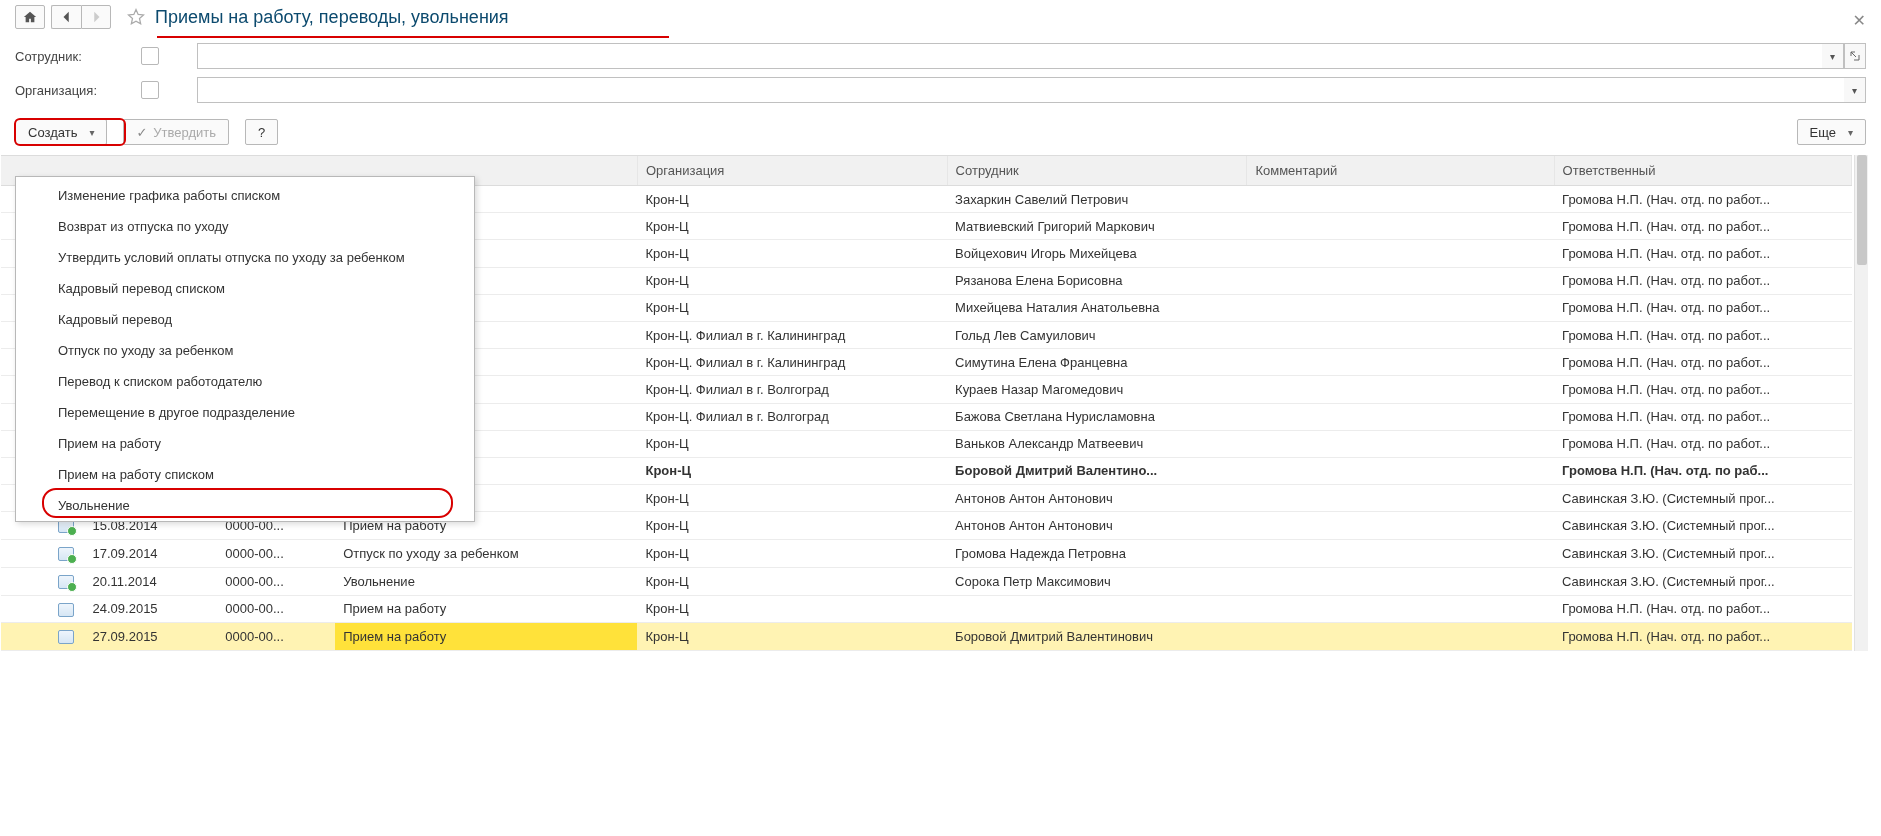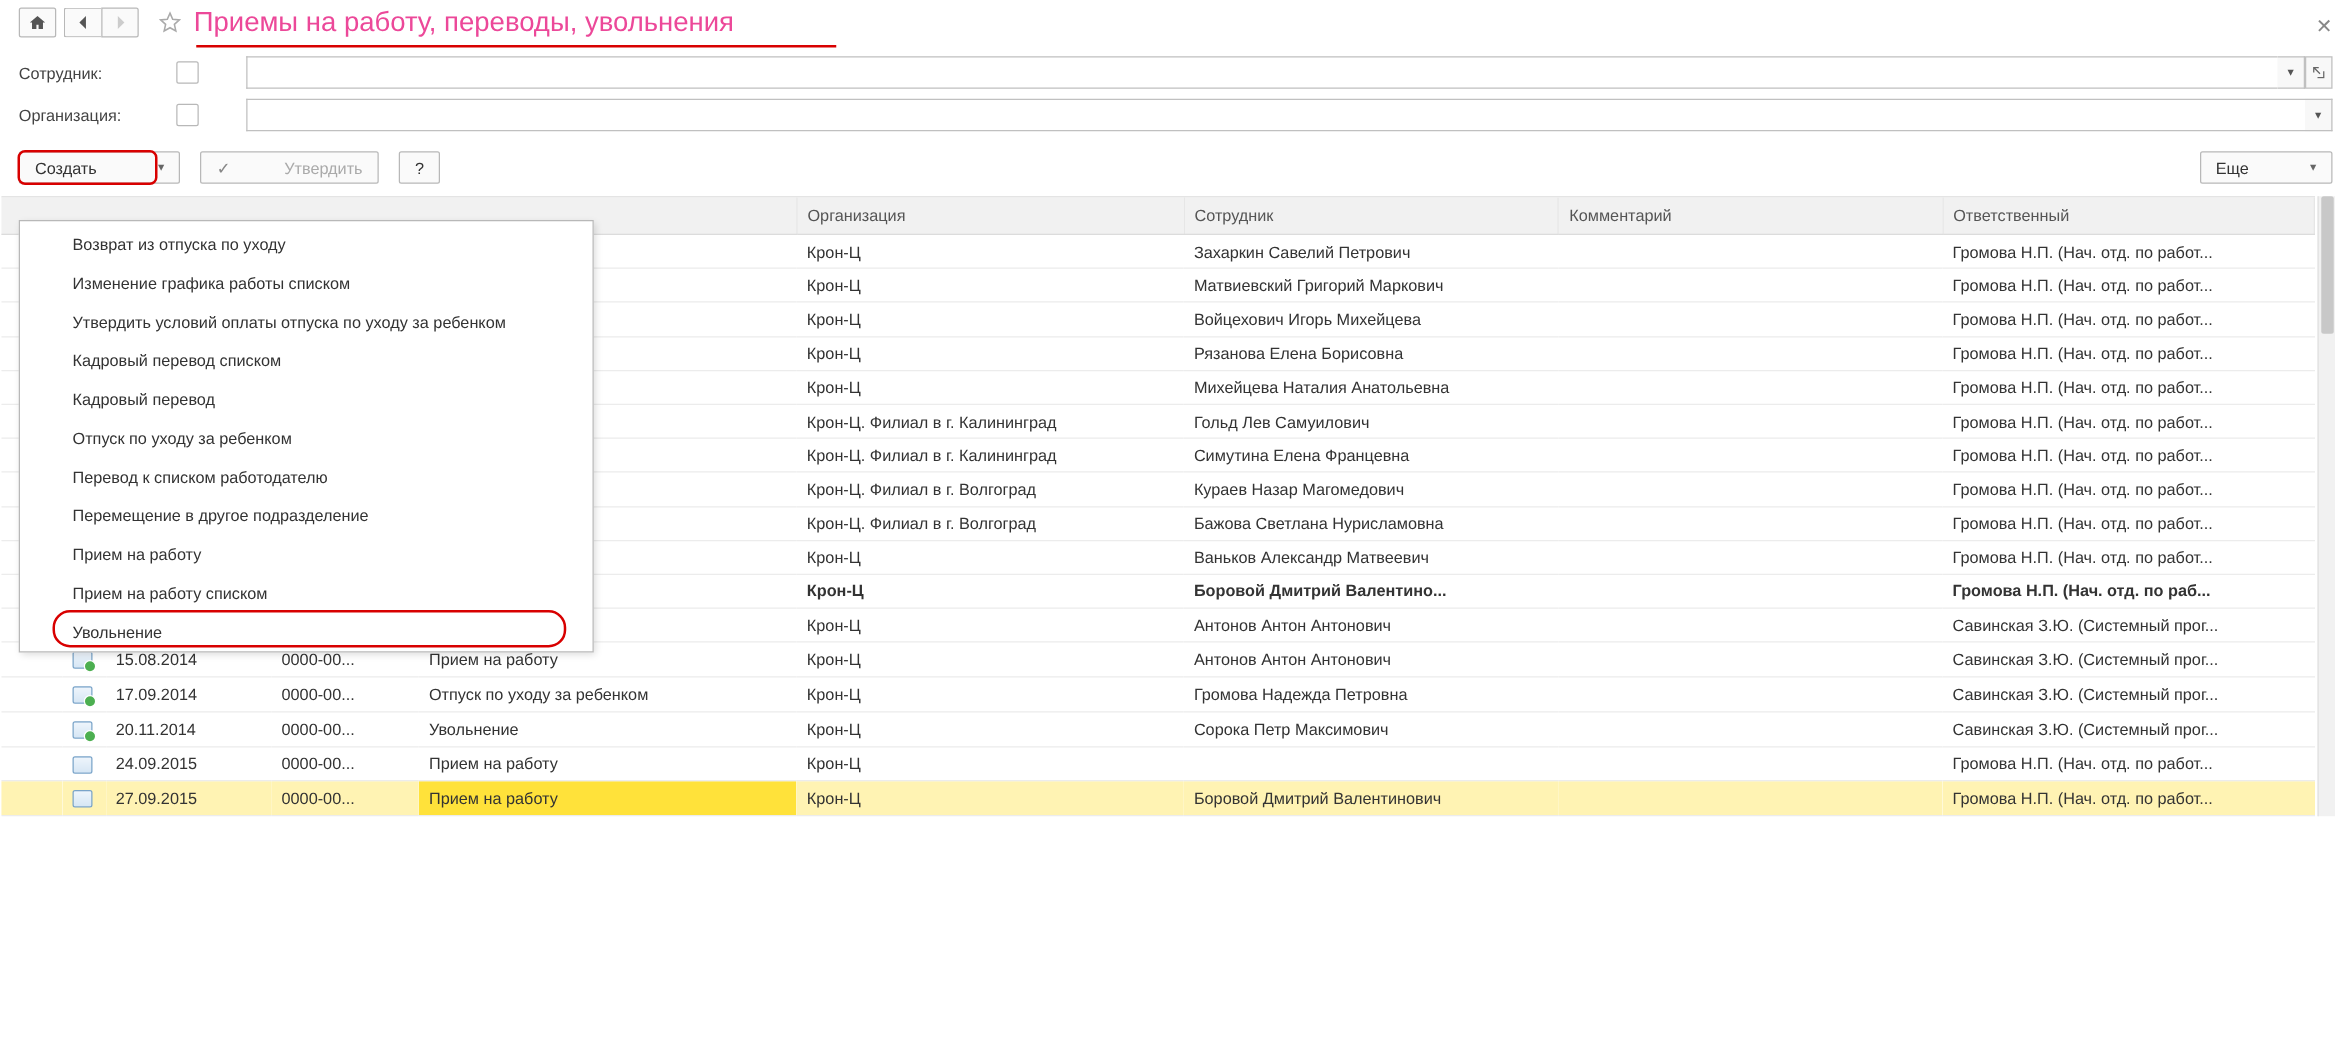--- a/index.html
+++ b/index.html
@@ -7,35 +7,35 @@
   .app { width:1881px; height:836px; position:relative; overflow:hidden; border:1px solid #fff; }
   
   .titlebar { display:flex; align-items:center; padding:4px 10px 8px 14px; position:relative; }
   .nav-btn { width:30px; height:24px; background:#fafafa; border:1px solid #b8b8b8; border-radius:2px; margin-right:6px; display:flex; align-items:center; justify-content:center; cursor:pointer; }
   .nav-btn.disabled { color:#bbb; cursor:default; }
   .nav-group { display:inline-flex; margin-right:14px; }
   .nav-group .nav-btn { margin-right:0; border-right:none; border-radius:0; }
   .nav-group .nav-btn:first-child { border-radius:2px 0 0 2px; }
   .nav-group .nav-btn:last-child { border-radius:0 2px 2px 0; border-right:1px solid #b8b8b8; }
   .star { width:22px; height:22px; margin-right:6px; display:inline-flex; align-items:center; justify-content:center; color:#aaa; cursor:pointer; }
-  .page-title { font-size:22px; color:#ec4899; margin-left:2px; }
+  .page-title { font-size:18px; color:#0c4a6e; margin-left:2px; }
   .title-underline { position:absolute; left:156px; top:35px; height:2px; width:512px; background:#d80000; }
   .close-x { position:absolute; right:14px; top:10px; color:#888; cursor:pointer; font-size:16px; }
   
   .filters { padding:6px 14px 2px 14px; }
   .filter-row { display:flex; align-items:center; margin-bottom:8px;gap:26px; }
   .filter-label { width:100px; color:#444; }
   .filter-check { width:18px; height:18px; border:1px solid #b8b8b8; border-radius:2px; margin-right:12px; background:#fff; cursor:pointer; }
   .filter-input-wrap { flex:1; display:flex; }
   .filter-input { flex:1; height:26px; border:1px solid #c0c0c0; border-right:none; padding:0 6px; font-size:13px; }
   .filter-btn { width:22px; height:26px; border:1px solid #c0c0c0; border-left:none; background:#f8f8f8; display:flex; align-items:center; justify-content:center; font-size:10px; color:#555; cursor:pointer; }
   .filter-btn + .filter-btn { border-left:1px solid #c0c0c0; }
   
   .toolbar { display:flex; align-items:center; padding:6px 14px 10px 14px; position:relative; }
-  .btn { height:26px; border:1px solid #b8b8b8; background:#fafafa; border-radius:2px; padding:0 12px; display:inline-flex; align-items:center; font-size:13px; cursor:pointer; color:#333;gap:37px; }
+  .btn { height:26px; border:1px solid #b8b8b8; background:#fafafa; border-radius:2px; padding:0 12px; display:inline-flex; align-items:center; font-size:13px; cursor:pointer; color:#333; }
   .btn.disabled { color:#aaa; cursor:default; }
   .btn .caret { margin-left:12px; font-size:10px; color:#666; }
   .btn .check { margin-right:6px; color:#888; }
   .create-btn { position:relative; z-index:30; }
   .create-hl { position:absolute; left:13.2px; top:5px; width:112px; height:28px; border:2px solid #d80000; border-radius:6px; pointer-events:none; z-index:31; }
   .btn-gap { width:16px; }
   .toolbar-spacer { flex:1; }
   
   .grid-wrap { border-top:1px solid #dcdcdc; position:relative; margin:0 2px 0 0; }
   table.grid { width:100%; border-collapse:collapse; table-layout:fixed; }
@@ -358,22 +358,22 @@
           </tbody>
       </table>
     </div>
     <div class="vscroll">
       <div class="vscroll-thumb"></div>
     </div>
   </div>
 
   <div class="dropdown" id="dropdown">
 
-  <div class="menu-item">Возврат из отпуска по уходу</div>
-      <div class="menu-item">Изменение графика работы списком</div>
+  <div class="menu-item">Изменение графика работы списком</div>
+      <div class="menu-item">Возврат из отпуска по уходу</div>
       <div class="menu-item">Утвердить условий оплаты отпуска по уходу за ребенком</div>
       <div class="menu-item">Кадровый перевод списком</div>
       <div class="menu-item">Кадровый перевод</div>
       <div class="menu-item">Отпуск по уходу за ребенком</div>
       <div class="menu-item">Перевод к списком работодателю</div>
       <div class="menu-item">Перемещение в другое подразделение</div>
       <div class="menu-item">Прием на работу</div>
       <div class="menu-item">Прием на работу списком</div>
       <div class="menu-item">Увольнение</div>
       <div class="menu-item-hl"></div>

